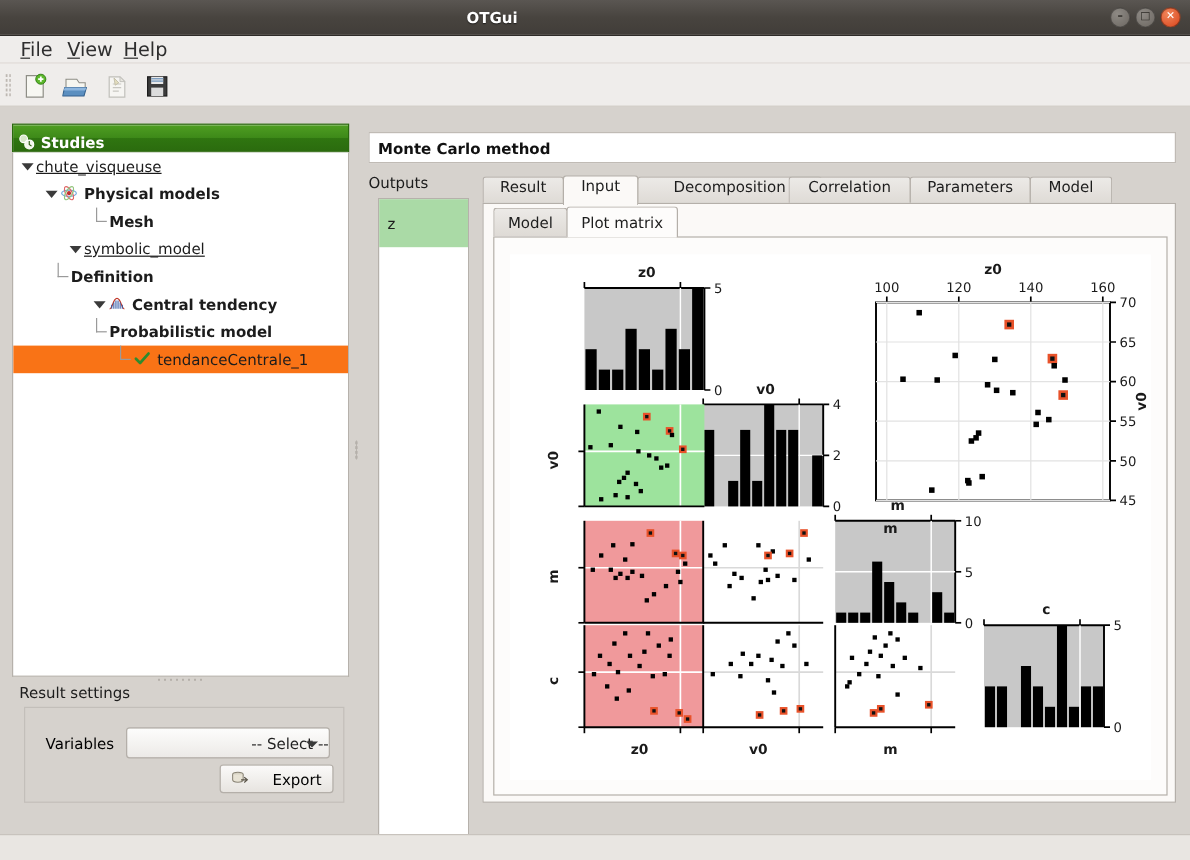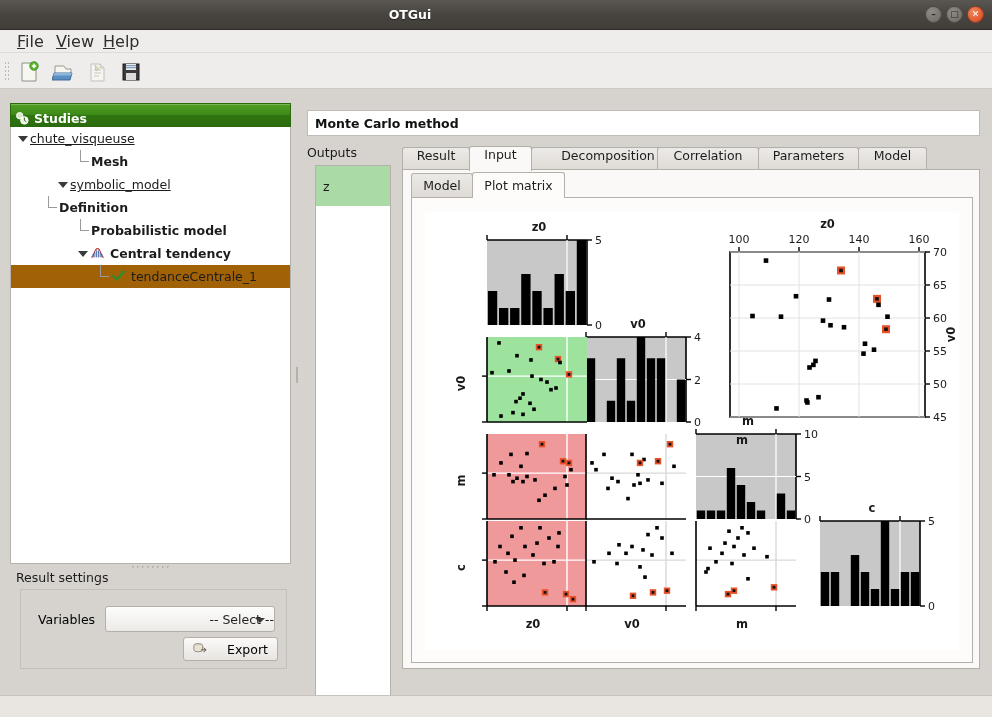--- a/index.html
+++ b/index.html
@@ -85,21 +85,21 @@
 
   .tree {
     position: absolute; left: 4px; top: 32px; width: 281px; height: 437px;
     background: #ffffff; border: 1px solid #b6b1ab; border-top: none;
     overflow: hidden;
   }
   .trow {
     position: relative; height: 23px; display: flex; align-items: center;
     font-size: 12.5px; color: #1c1c1c; white-space: nowrap;
   }
-  .trow.sel { background: #a16207; }
+  .trow.sel { background: #f97316; }
   .twist {
     width: 11px; height: 11px; flex: none; margin-right: 2px;
     position: relative;
   }
   .twist.open::after {
     content:""; position:absolute; left:1px; top:3px;
     border-left:5px solid transparent; border-right:5px solid transparent;
     border-top:6px solid #3a3a3a;
   }
   .tlabel.underline { text-decoration: underline; }
@@ -286,50 +286,62 @@
       <span>Studies</span>
     </div>
 
     <div class="tree">
 
       <div class="trow" style="padding-left:6px">
         <span class="twist open"></span>
         <span class="tlabel underline">chute_visqueuse</span>
       </div>
 
+      <div class="trow" style="padding-left:26px">
+        <span class="twist open"></span>
+        <span class="ticon">
+          <svg width="15" height="14" viewBox="0 0 16 16">
+            <ellipse cx="8" cy="8" rx="7" ry="3" fill="none" stroke="#6fa8dc" stroke-width="1.1"></ellipse>
+            <ellipse cx="8" cy="8" rx="7" ry="3" fill="none" stroke="#e06666" stroke-width="1.1" transform="rotate(60 8 8)"></ellipse>
+            <ellipse cx="8" cy="8" rx="7" ry="3" fill="none" stroke="#93c47d" stroke-width="1.1" transform="rotate(-60 8 8)"></ellipse>
+            <circle cx="8" cy="8" r="2" fill="#c03030"></circle>
+          </svg>
+        </span>
+        <span class="tlabel bold">Physical models</span>
+      </div>
 
       <div class="trow" style="padding-left:64px">
         <span class="elbow"></span>
         <span class="tlabel bold">Mesh</span>
       </div>
 
       <div class="trow" style="padding-left:46px">
         <span class="twist open"></span>
         <span class="tlabel underline">symbolic_model</span>
       </div>
 
       <div class="trow" style="padding-left:32px">
         <span class="elbow"></span>
         <span class="tlabel bold">Definition</span>
-      </div>
-
-      <div class="trow" style="padding-left:64px">
-        <span class="elbow last"></span>
-        <span class="tlabel bold">Probabilistic model</span>
       </div>
 
       <div class="trow" style="padding-left:66px">
         <span class="twist open"></span>
         <span class="ticon">
           <svg width="15" height="14" viewBox="0 0 16 16">
             <path d="M1 13 C4 13 4 3 8 3 C12 3 12 13 15 13" fill="none" stroke="#c0392b" stroke-width="1.2"></path>
             <path d="M3 13 v-4 M5 13 v-6 M7 13 v-8 M9 13 v-8 M11 13 v-6 M13 13 v-4" stroke="#2f55a4" stroke-width="1"></path>
           </svg>
         </span>
         <span class="tlabel bold">Central tendency</span>
+      </div>
+
+      <div class="trow" style="padding-left:64px">
+        <span class="elbow last"></span>
+        <span class="tlabel bold">Probabilistic model</span>
       </div>
 
       <div class="trow sel" style="padding-left:84px">
         <span class="elbow last"></span>
         <span class="ticon">
           <svg width="15" height="14" viewBox="0 0 16 16">
             <path d="M2 8 L6 12 L14 3" fill="none" stroke="#2e8b2e" stroke-width="2.6" stroke-linecap="round" stroke-linejoin="round"></path>
           </svg>
         </span>
         <span class="tlabel">tendanceCentrale_1</span>

